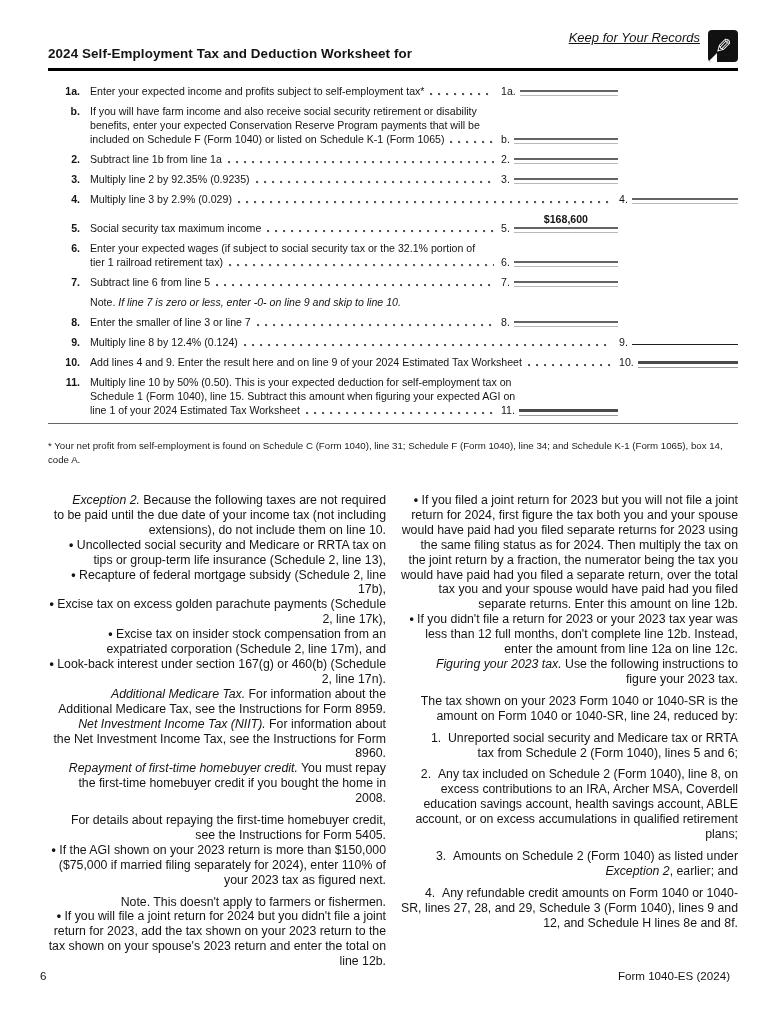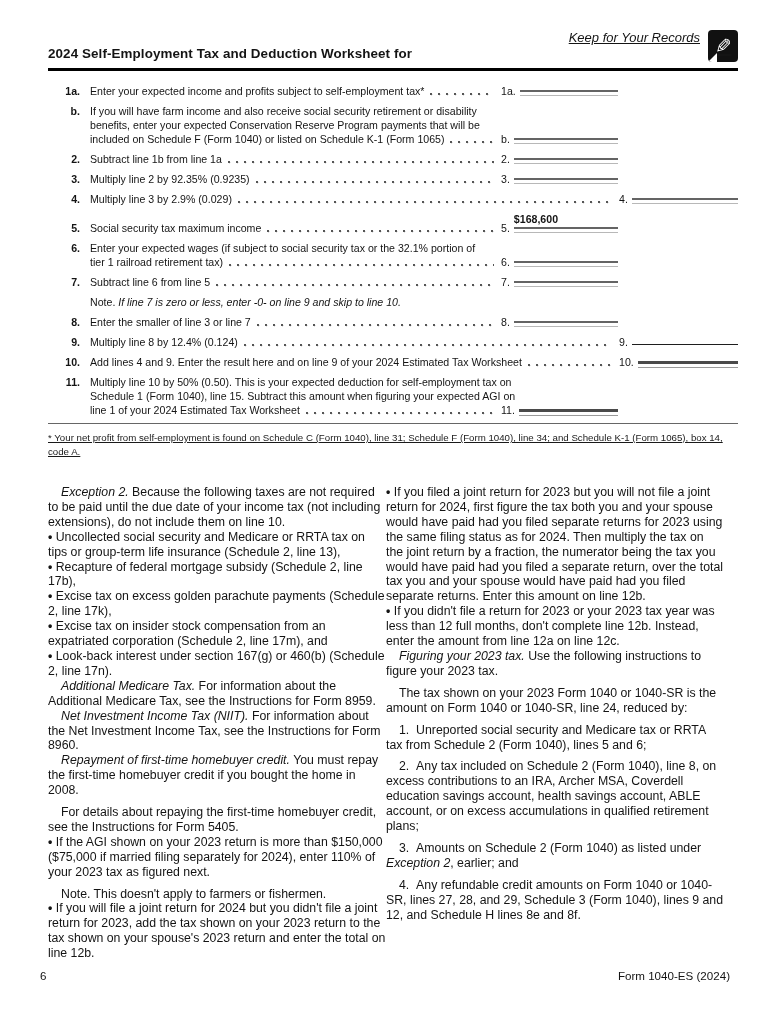--- a/index.html
+++ b/index.html
@@ -34,29 +34,29 @@
   .ws-text{white-space:nowrap;}
   .leader{
     flex:1 1 auto;min-width:14px;height:5px;margin:0 6px 2px 6px;
     background-image:radial-gradient(circle at 1.2px 1.2px,#555 1px,transparent 1.4px);
     background-size:8px 3px;background-repeat:repeat-x;background-position:left bottom;
   }
   .slot-inner{width:118px;flex:none;display:flex;align-items:flex-end;}
   .slot-outer{width:120px;flex:none;display:flex;align-items:flex-end;}
   .entry-label{flex:none;padding:0 4px 0 1px;}
   .entry{flex:1 1 auto;display:flex;flex-direction:column;justify-content:flex-end;}
-  .entry-value{font-weight:bold;text-align:left;margin-bottom:1px;}
+  .entry-value{font-weight:bold;text-align:center;margin-bottom:1px;}
   .entry-line{height:3px;border-top:2px solid #646464;border-bottom:1px solid #b8b8b8;margin-bottom:2px;}
   .entry-line.thin{height:0;border-top:1.4px solid #1e1e1e;border-bottom:none;margin-bottom:4px;}
   .entry-line.thick{height:3px;border-top:3px solid #4a4a4a;border-bottom:1px solid #9a9a9a;margin-bottom:1px;}
   .ws-bottom{border-top:1px solid #666;margin-top:2px;}
-  .footnote{font-size:9.7px;margin-top:7px;color:#1a1a1a;text-decoration:underline;}
+  .footnote{font-size:9.7px;margin-top:15px;color:#1a1a1a;}
 
   
-  .cols{display:flex;margin-top:26px;}
+  .cols{display:flex;gap:14px;margin-top:26px;text-align:right;}
   .col{width:338px;font-size:12.3px;line-height:14.9px;}
   .col p{margin:0;}
   .col p.indent{text-indent:13px;}
   .col p.mt{margin-top:7px;}
   .bullet{font-weight:bold;}
 
   
   .footer{position:absolute;left:40px;width:690px;top:969px;display:flex;
     justify-content:space-between;font-size:11.6px;}
 </style>

